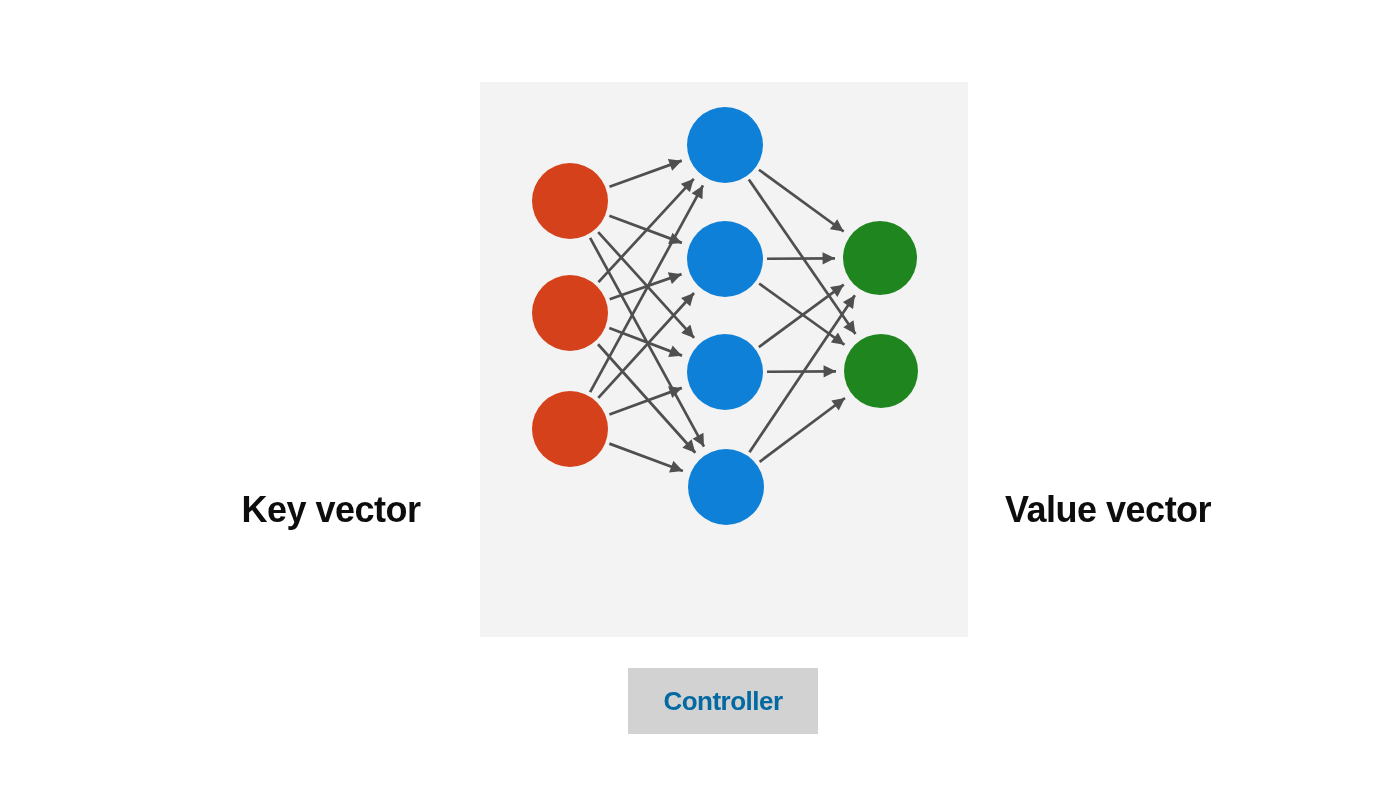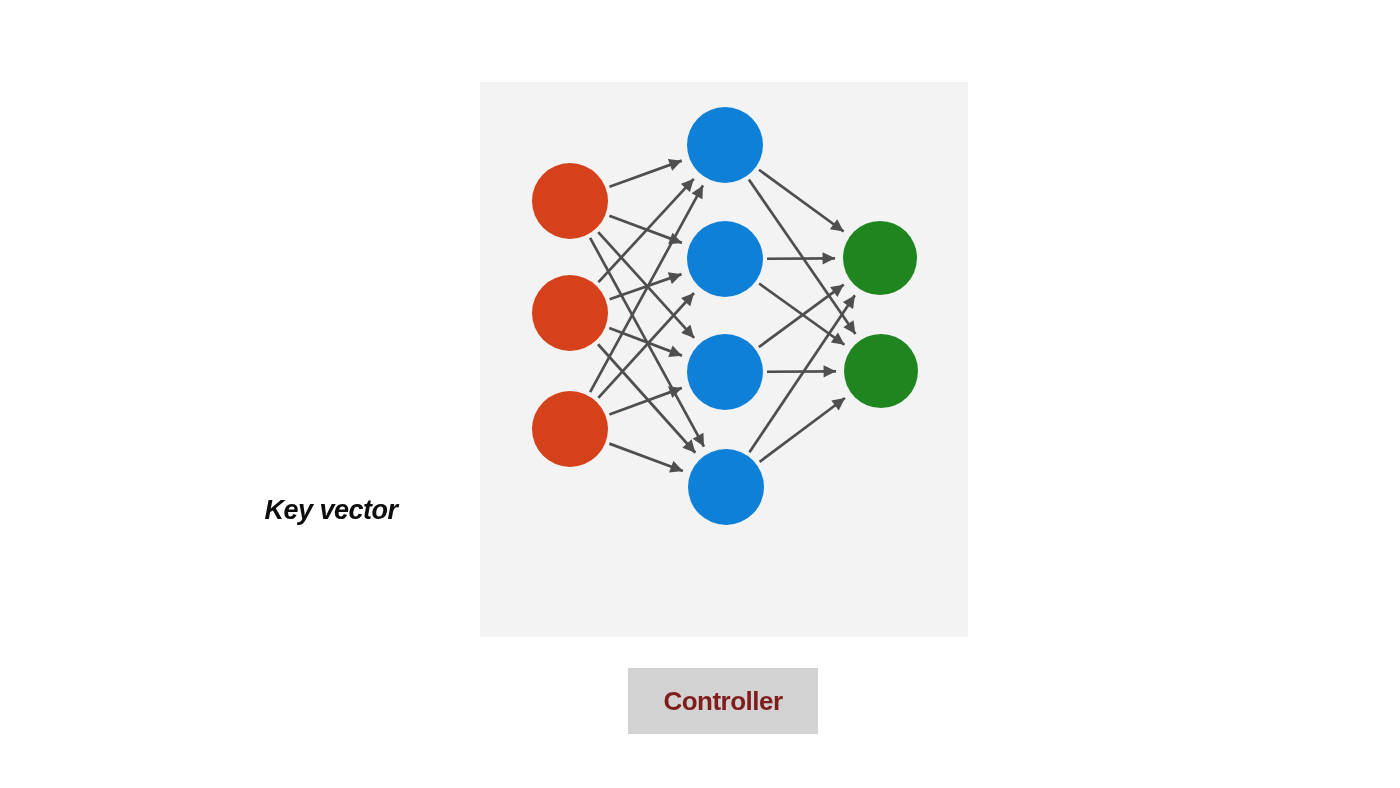--- a/index.html
+++ b/index.html
@@ -35,23 +35,22 @@
     position: absolute;
     color: #0d0d0d;
     font-weight: bold;
     text-align: center;
     white-space: nowrap;
     letter-spacing: -0.5px;
   }
   .side-label {
     width: 200px;
     top: 494px;
-    font-size: 27px;
+    font-size: 36px;
     line-height: 32px;
-    font-style: italic;
   }
   .key-label   { left: 231px; }
   .value-label { left: 1005px; }
   .memory-label {
     left: 628px;
     top: 582px;
     width: 200px;
     font-size: 38px;
     line-height: 44px;
     letter-spacing: -1px;
@@ -112,19 +111,20 @@
       <circle cx="725" cy="145" r="38" fill="#0e80d7"></circle>
       <circle cx="725" cy="259" r="38" fill="#0e80d7"></circle>
       <circle cx="725" cy="372" r="38" fill="#0e80d7"></circle>
       <circle cx="726" cy="487" r="38" fill="#0e80d7"></circle>
       <circle cx="880" cy="258" r="37" fill="#1f861f"></circle>
       <circle cx="881" cy="371" r="37" fill="#1f861f"></circle>
     </svg>
 
   <div class="label side-label key-label" style="color: rgb(13, 13, 13);">Key vector</div>
 
+  <div class="label side-label value-label" style="color: rgb(13, 13, 13);">Value vector</div>
 
 
   <div class="controller-box" style="background: rgb(210, 210, 210);">
-    <div class="label" style="color: #7f1d1d;">Controller</div>
+    <div class="label" style="color: #0369a1;">Controller</div>
   </div>
 
 </div>
 
 </body></html>

